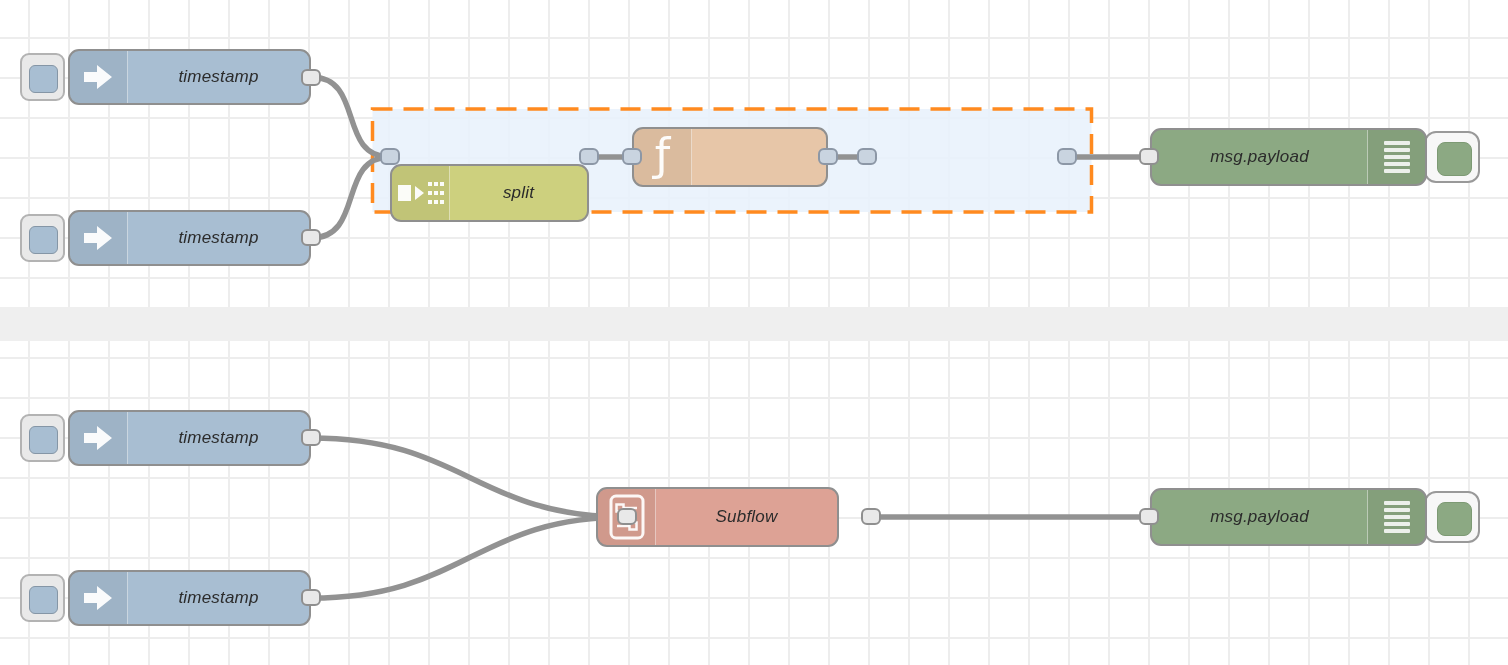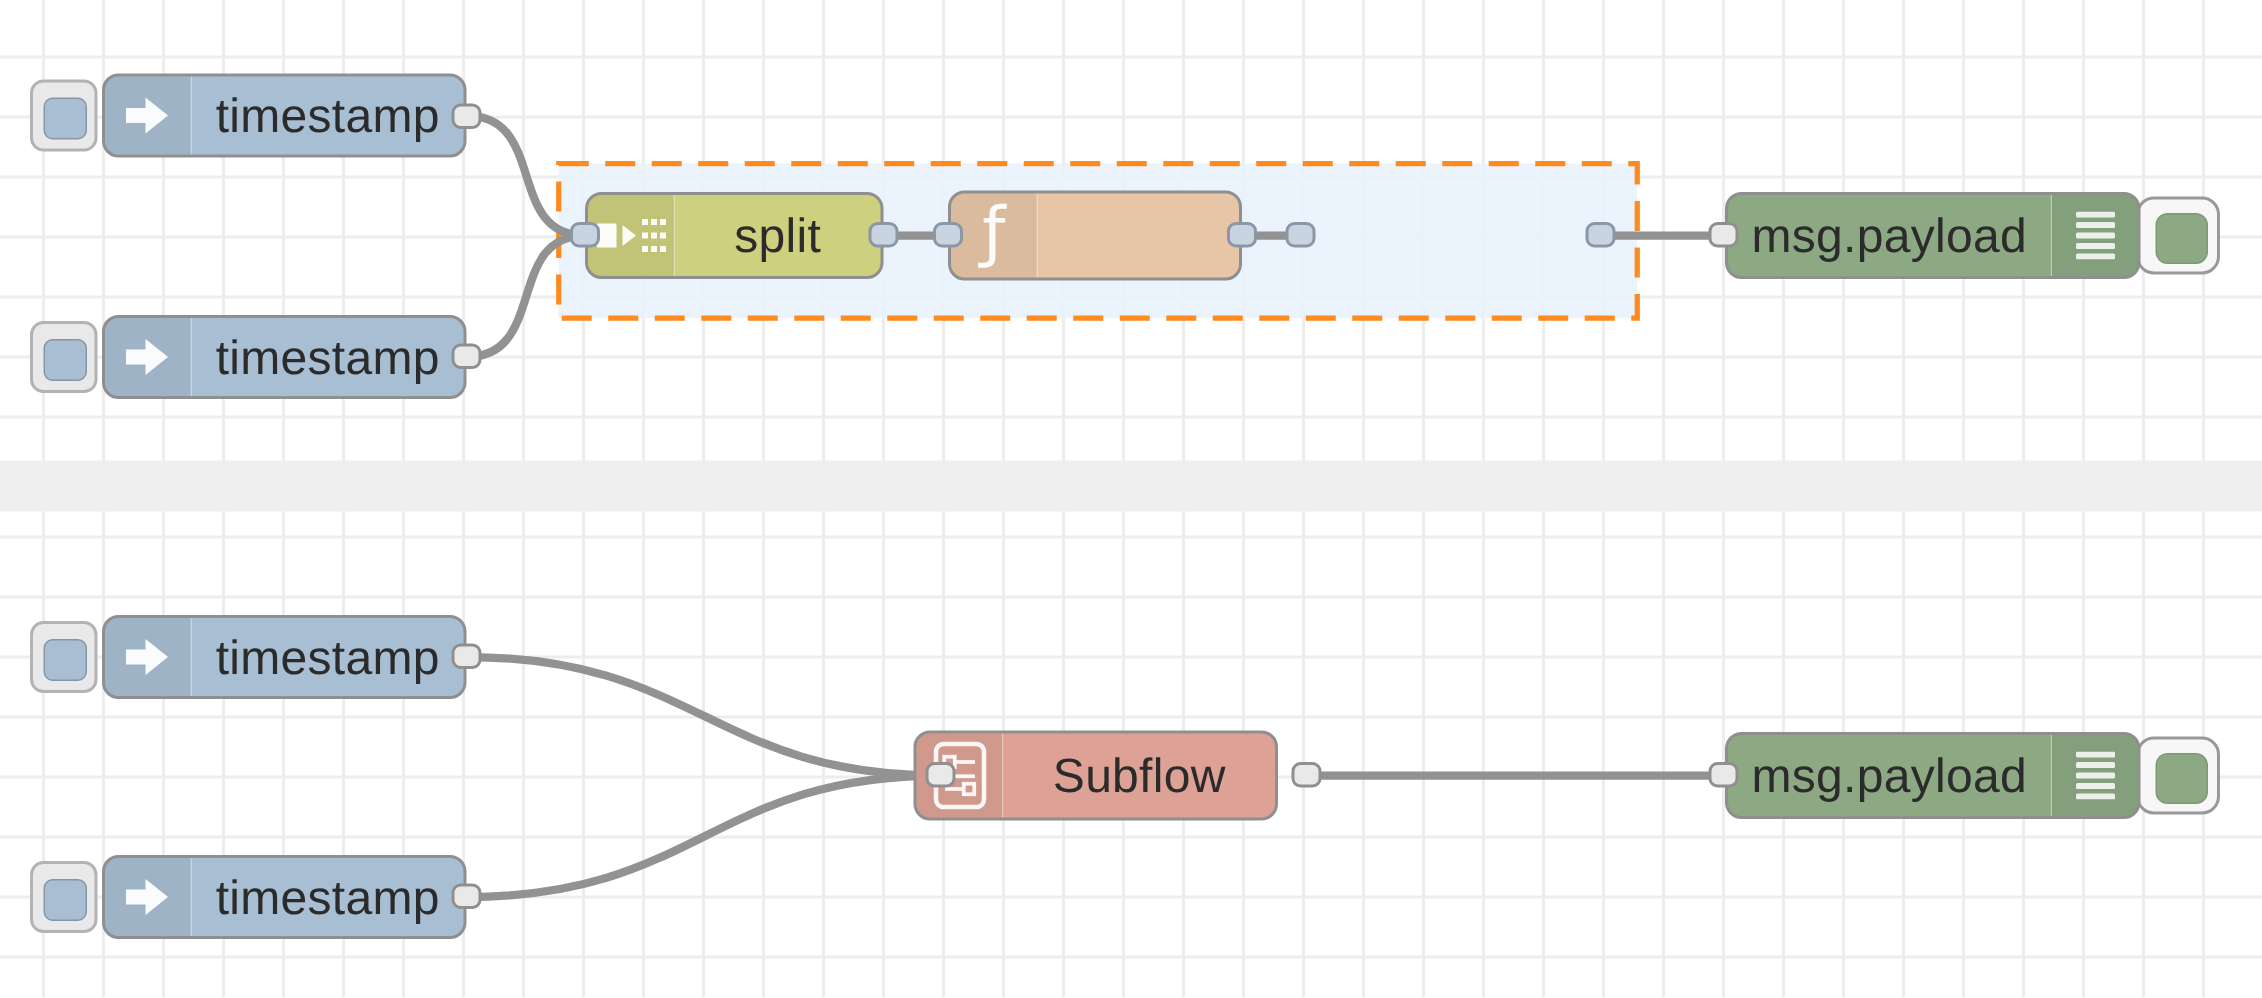--- a/index.html
+++ b/index.html
@@ -37,22 +37,23 @@
     display:flex;align-items:center;justify-content:center;
   }
   .node.debug .icon-region{
     order:2;
     border-right:none;
     border-left:1px solid rgba(255,255,255,0.45);
     border-radius:0 9px 9px 0;
   }
   .label{
     flex:1;display:flex;align-items:center;justify-content:center;
-    font-size:32px;color:#2b2b2b;white-space:nowrap;
+    font-size:17px;color:#2b2b2b;white-space:nowrap;
     letter-spacing:0.2px;
+    font-style:italic;
   }
   .node.debug .label{order:1;}
   .fn-glyph{
     font-family:"DejaVu Sans", sans-serif;
     font-size:44px;color:rgba(255,255,255,0.95);
     line-height:1;transform:translateY(-2px);
   }
   .port{
     position:absolute;width:20px;height:17px;
     border-radius:6px;box-sizing:border-box;
@@ -75,21 +76,21 @@
     border-radius:12px;box-sizing:border-box;
     background:#f7f7f7;border:2px solid #999;
     z-index:2;
   }
   .dbg-btn .inner{
     position:absolute;left:11px;top:9px;width:33px;height:32px;
     border-radius:8px;background:#8ca983;border:1px solid #7d9a74;
   }
   
   .node.inject{background:#a8bed2;}
-  .node.splitjoin{background:#cdd07e;}
+  .node.splitjoin{background:#cdd07e;margin-top:36px;}
   .node.function{background:#e7c6a8;}
   .node.debug{background:#8ca983;}
   .node.subflow{background:#dda295;}
 </style>
 </head>
 <body>
 
 <div id="canvas">
 
   <div class="band"></div>
@@ -199,21 +200,21 @@
 
   <div class="node inject" style="left:68px;top:570px;width:243px;height:56px;">
     <div class="icon-region">
       <svg width="30" height="28" viewBox="0 0 30 28">
           <path d="M0 9 H13 V2 L28 14 L13 26 V19 H0 Z" fill="#ffffff" opacity="0.95"></path>
         </svg>
     </div>
     <div class="label">timestamp</div>
   </div>
 
-  <div class="node subflow" style="left:609px;top:487px;width:243px;height:60px;">
+  <div class="node subflow" style="left:596px;top:487px;width:243px;height:60px;">
     <div class="icon-region">
       <svg width="36" height="46" viewBox="0 0 36 46" fill="none" stroke="#ffffff" stroke-opacity="0.92">
         <rect x="2" y="2" width="32" height="42" rx="5" stroke-width="3"></rect>
         <rect x="7.5" y="10.5" width="7" height="7" stroke-width="2.5"></rect>
         <path d="M14.5 14 H28" stroke-width="2.5"></path>
         <path d="M8 23.5 H28" stroke-width="2.5"></path>
         <rect x="20.5" y="28.5" width="7" height="7" stroke-width="2.5"></rect>
         <path d="M8 32 H20.5" stroke-width="2.5"></path>
       </svg>
     </div>

